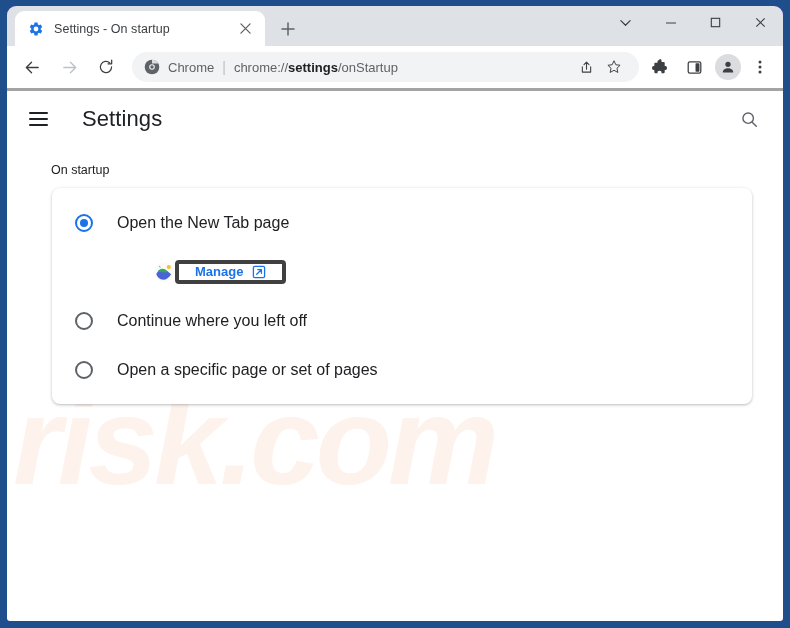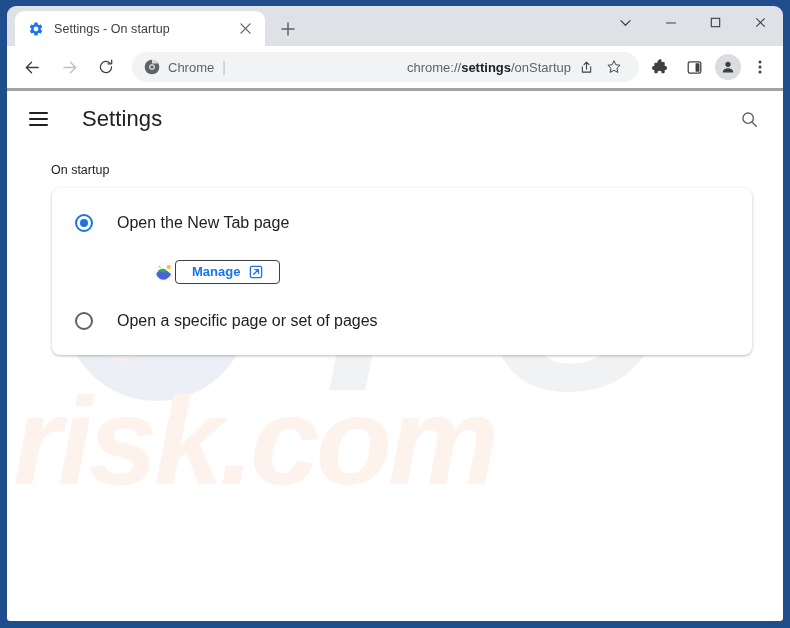--- a/index.html
+++ b/index.html
@@ -146,21 +146,20 @@
     font-size: 14px;
     font-weight: 300;
   }
 
   .omnibox-url {
     font-size: 13px;
     color: #5f6368;
     white-space: nowrap;
     overflow: hidden;
     flex: 1;
-    text-align: right;
   }
   .omnibox-url b { color: #202124; font-weight: 700; }
 
   .omni-action {
     width: 26px; height: 26px;
     display: flex; align-items: center; justify-content: center;
     border-radius: 50%;
     flex: 0 0 26px;
     margin-left: 2px;
   }
@@ -358,21 +357,21 @@
 
   .ext-text {
     margin-left: 18px;
     font-size: 13px;
     color: #202124;
     flex: 1;
   }
 
   .btn {
     height: 24px;
-    border: 1px solid #404040;
+    border: 4px solid #404040;
     border-radius: 4px;
     background: #fff;
     color: #1a73e8;
     font-size: 13px;
     font-weight: bold;
     font-family: "Liberation Sans", sans-serif;
     display: inline-flex;
     align-items: center;
     justify-content: center;
     padding: 0 16px;
@@ -564,20 +563,24 @@
             <span>Manage</span>
             <span class="ext-link-icon">
               <svg width="14" height="14" viewBox="0 0 16 16">
                 <rect x="1.6" y="1.6" width="12.8" height="12.8" rx="1.6" stroke="#1a73e8" stroke-width="1.5" fill="none"></rect>
                 <path d="M5.4 10.6 L10.6 5.4 M6.6 5.2 H10.8 V9.4" stroke="#1a73e8" stroke-width="1.5" fill="none" stroke-linecap="round" stroke-linejoin="round"></path>
               </svg>
             </span>
           </button>
         </div>
 
+        <div class="radio-row">
+          <div class="radio"></div>
+          <div class="radio-label">Continue where you left off</div>
+        </div>
 
         <div class="radio-row">
           <div class="radio"></div>
           <div class="radio-label">Open a specific page or set of pages</div>
         </div>
 
       </div>
     </div>
 
   </div>

